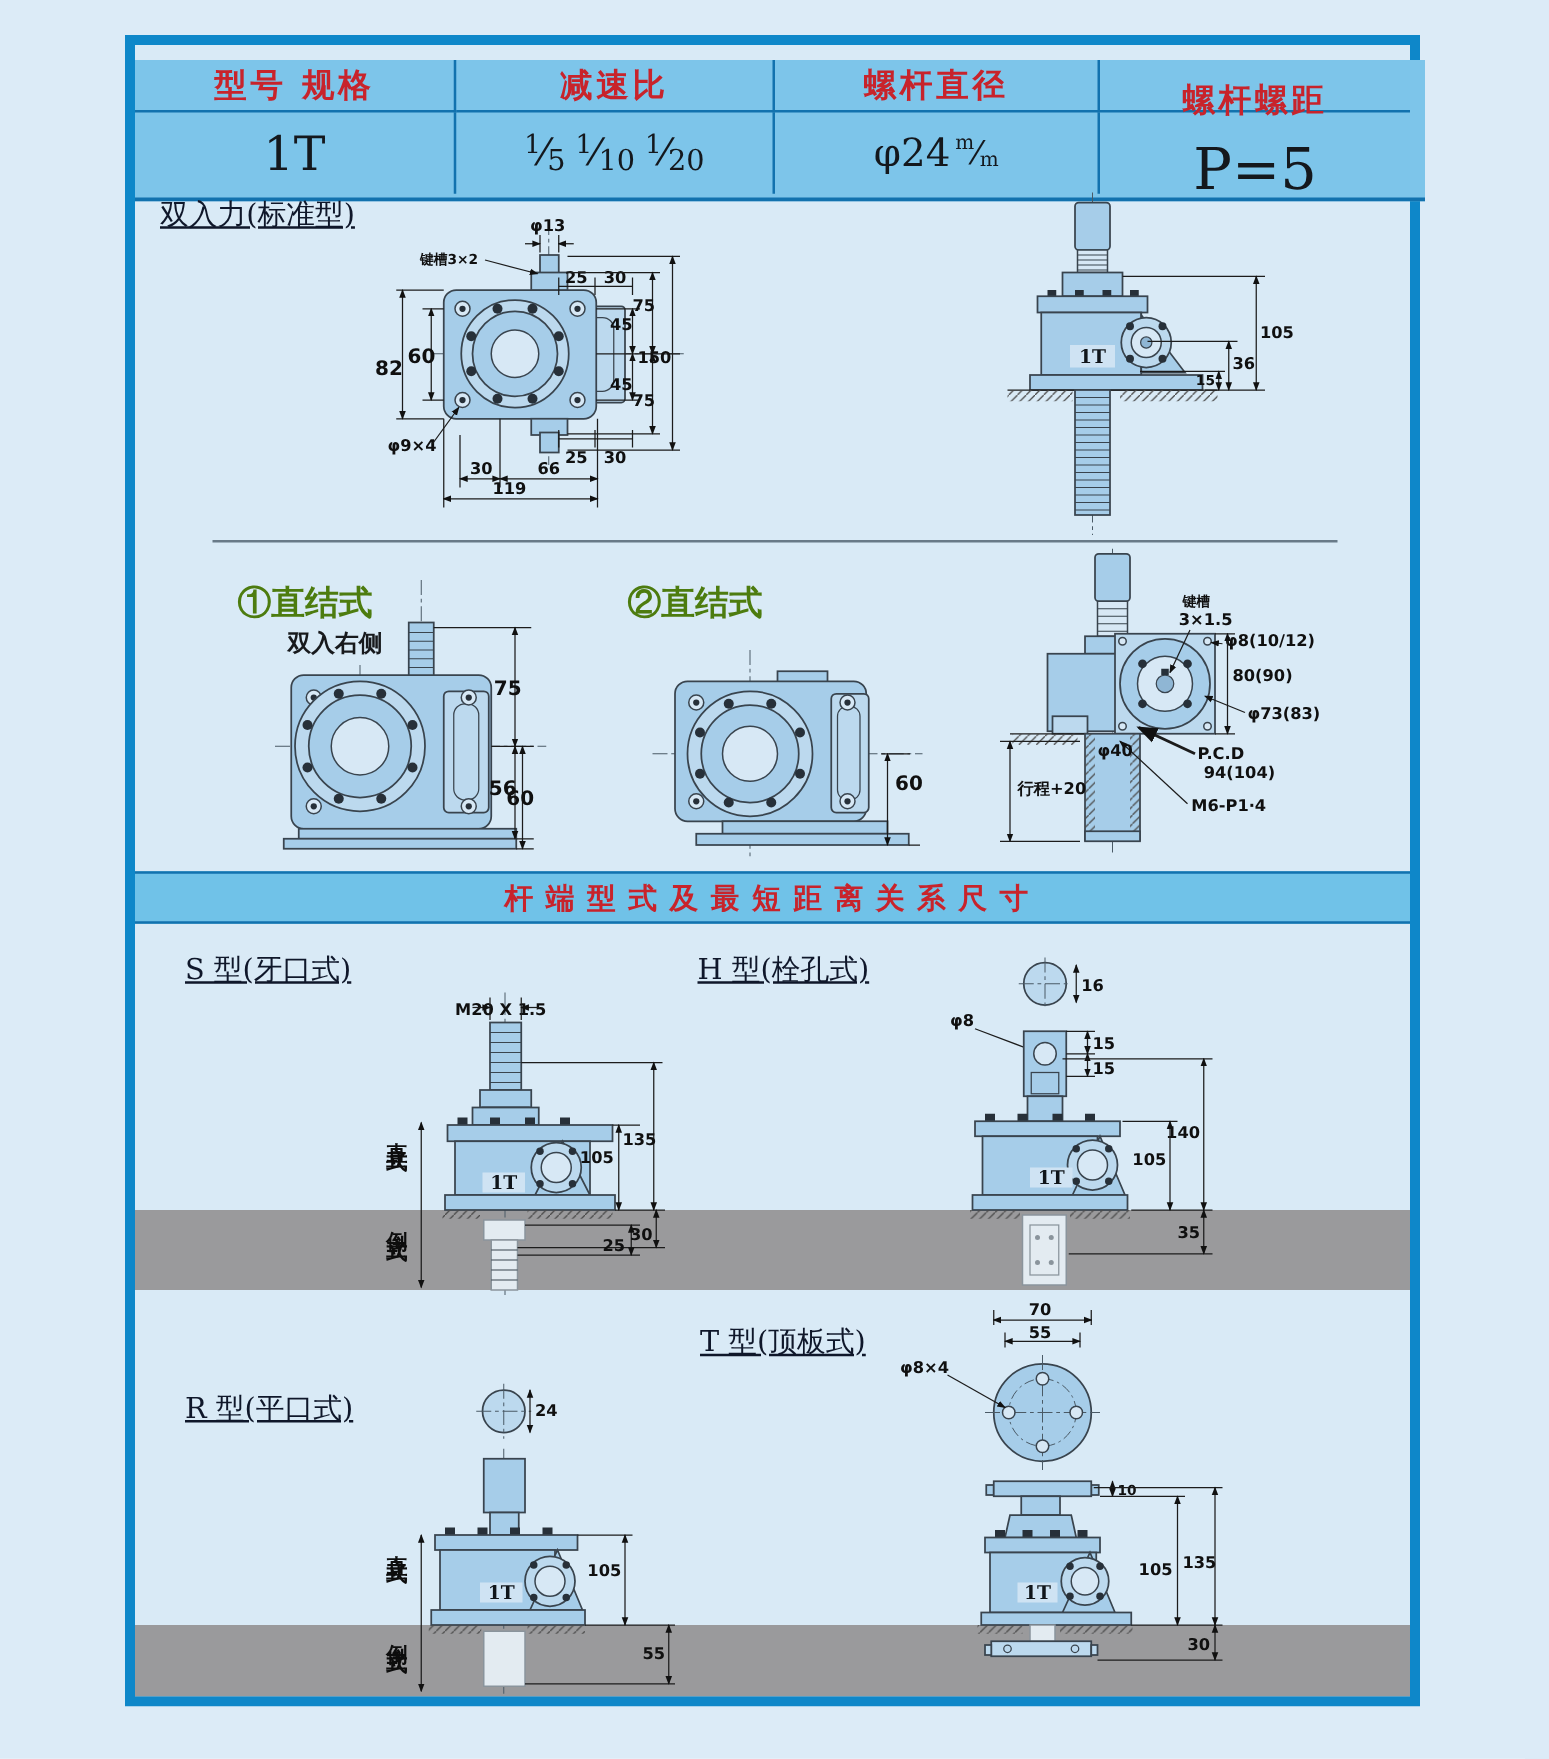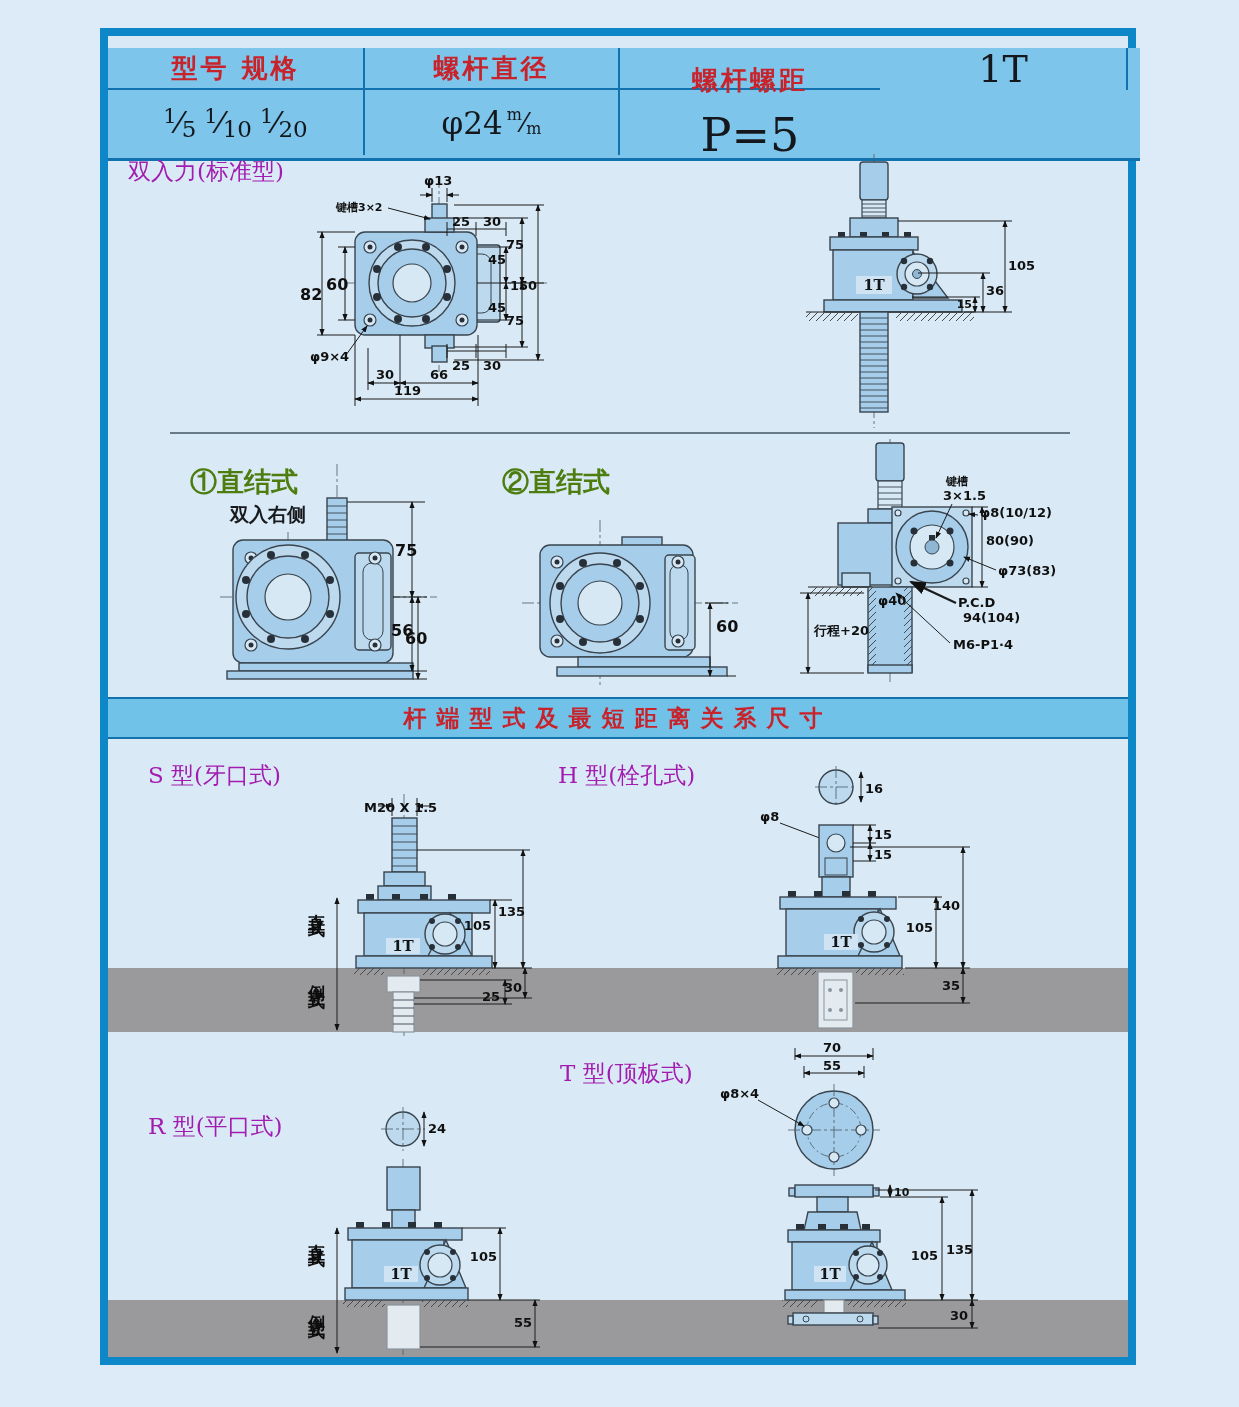--- a/index.html
+++ b/index.html
@@ -24,21 +24,21 @@
   .unit{display:inline-flex;align-items:baseline;margin-left:4px;font-family:"DejaVu Serif",serif;}
   .un{font-size:16px;transform:translateY(-12px);}
   .usl{font-size:26px;}
   .ud{font-size:16px;transform:translateY(2px);}
   
   .banner{position:absolute;left:0;top:661px;width:1020px;height:38px;background:#70c2e8;
           border-top:2px solid #1272ae;border-bottom:2px solid #1272ae;
           display:flex;align-items:center;justify-content:center;
           color:#c8232b;font:bold 23px "DejaVu Serif",serif;letter-spacing:10px;}
   
-  .sec-title{position:absolute;color:#a21caf;font:normal 23px "DejaVu Serif",serif;white-space:nowrap;}
+  .sec-title{position:absolute;color:#0f172a;font:normal 23px "DejaVu Serif",serif;white-space:nowrap;text-decoration:underline;}
   .sub-title{position:absolute;color:#17191c;font:bold 19px "DejaVu Serif",serif;white-space:nowrap;}
   .big-label{position:absolute;color:#4d7c0f;font:bold 27px "DejaVu Serif",serif;white-space:nowrap;}
   .divider{position:absolute;left:62px;top:396px;width:900px;height:2px;background:#697a88;}
   .band{position:absolute;left:0;width:1020px;background:#9a9a9c;}
   .vlabel{position:absolute;writing-mode:vertical-rl;text-orientation:upright;
           color:#0d0d0d;font:bold 17px "DejaVu Serif",serif;letter-spacing:3px;white-space:nowrap;}
   svg.fig{position:absolute;overflow:visible;}
   .body{fill:#a6cde9;stroke:#39444e;stroke-width:1.4;}
   .body2{fill:#bcd9ee;stroke:#39444e;stroke-width:1.4;}
   .lite{fill:#d7e8f5;stroke:#39444e;stroke-width:1.2;}
@@ -55,20 +55,21 @@
   text.tt{font:bold 15px "DejaVu Serif",serif;fill:#10151a;}
 </style>
 </head>
 <body>
 
 <div id="page">
  <div class="frame">
 
   <div class="spec-table">
     <div class="cell th">型号  规格</div>
+    <div class="cell th">减速比</div>
     <div class="cell th">螺杆直径</div>
     <div class="cell th last">螺杆螺距</div>
     <div class="cell tv">1T</div>
     <div class="cell tv">
       <span class="frac">
             <span class="frnum">1</span>
             <span class="frsl">⁄</span>
             <span class="frden">5</span>
           </span>
       <span class="frac">

